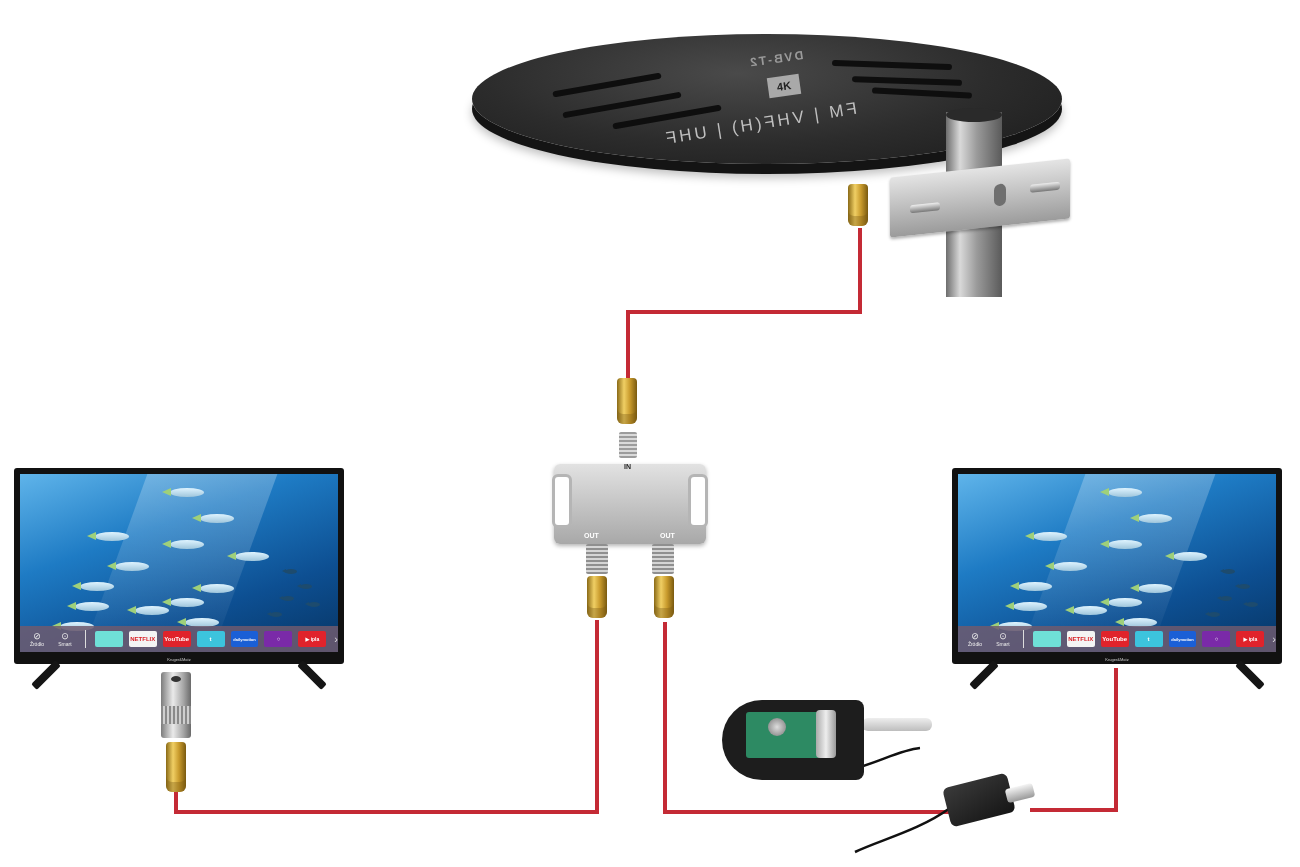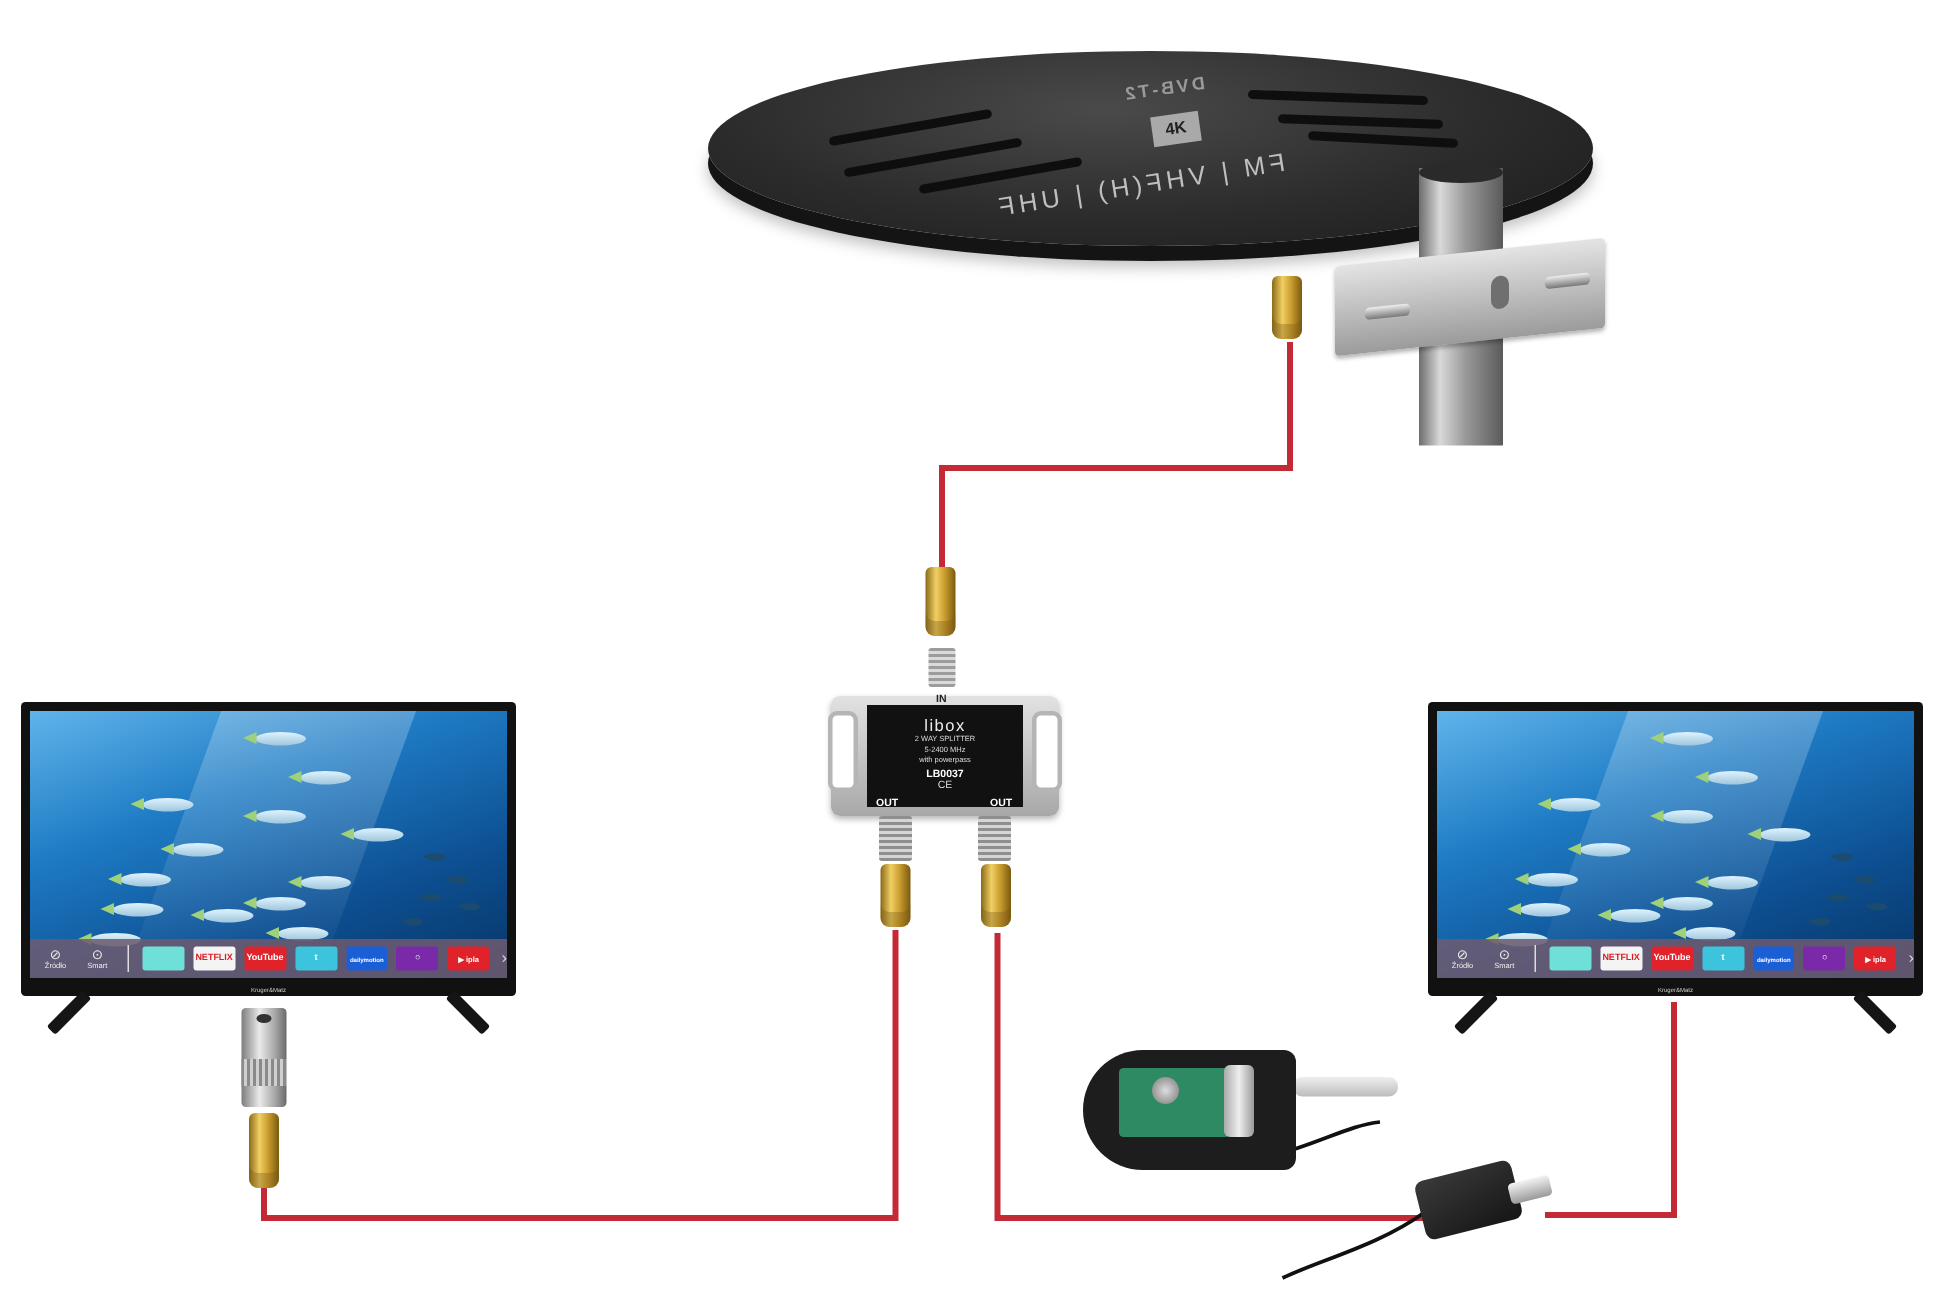--- a/index.html
+++ b/index.html
@@ -103,28 +103,20 @@
   <div class="bolt" style="left:140px;top:22px;"></div>
 </div>
 <div class="abs fconn" style="left:848px;top:184px;"></div>
 
 <div class="abs fconn" style="left:617px;top:378px;height:46px;"></div>
 <div class="abs thread" style="left:619px;top:432px;"></div>
 <div class="abs splitter-body">
   <div class="splitter-ear" style="left:-2px;"></div>
   <div class="splitter-ear" style="right:-2px;"></div>
   <div class="splitter-tag" style="left:70px;top:-1px;">IN</div>
-  <div class="splitter-label">
-    <div class="brand">libox</div>
-    <div>2 WAY SPLITTER</div>
-    <div>5-2400 MHz</div>
-    <div>with powerpass</div>
-    <div class="model">LB0037</div>
-    <div style="font-size:7px;">CE</div>
-  </div>
   <div class="splitter-tag" style="left:30px;top:68px;color:#fff;">OUT</div>
   <div class="splitter-tag" style="left:106px;top:68px;color:#fff;">OUT</div>
 </div>
 <div class="abs splitter-port" style="left:586px;top:544px;"></div>
 <div class="abs splitter-port" style="left:652px;top:544px;"></div>
 <div class="abs fconn" style="left:587px;top:576px;"></div>
 <div class="abs fconn" style="left:654px;top:576px;"></div>
 
 <div class="abs tv" style="left:14px;top:468px;">
   <div class="tv-screen">

